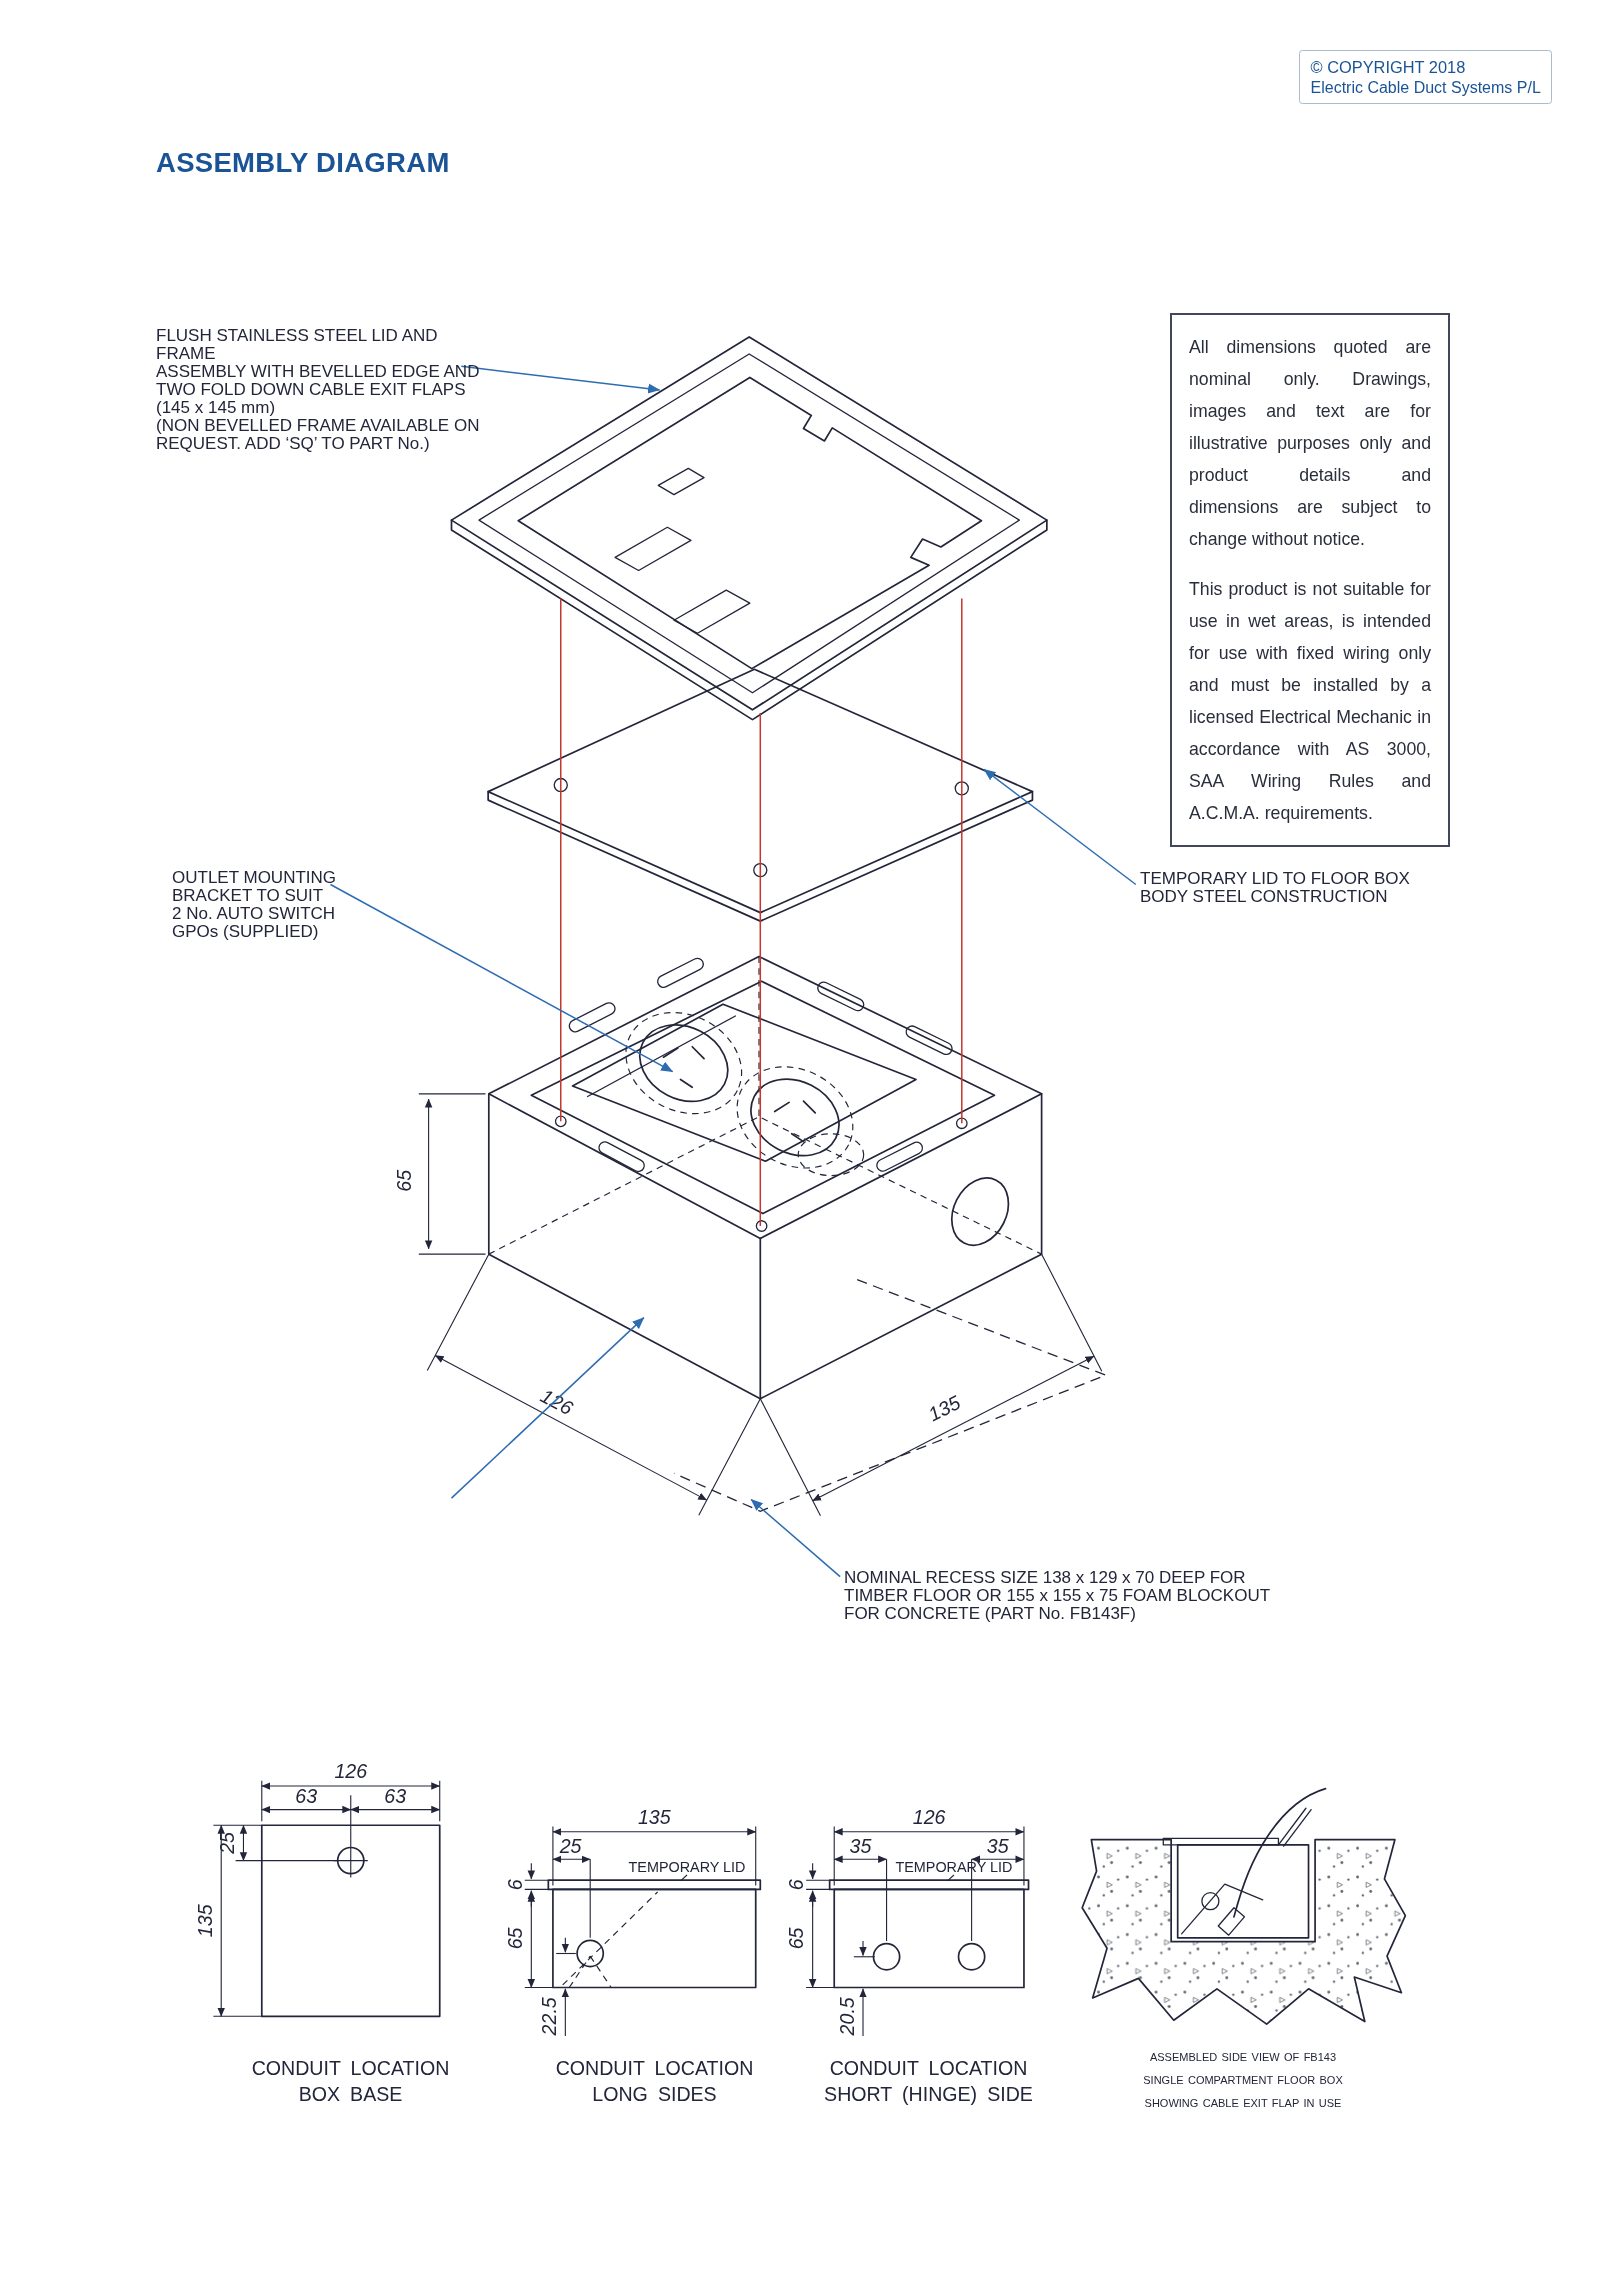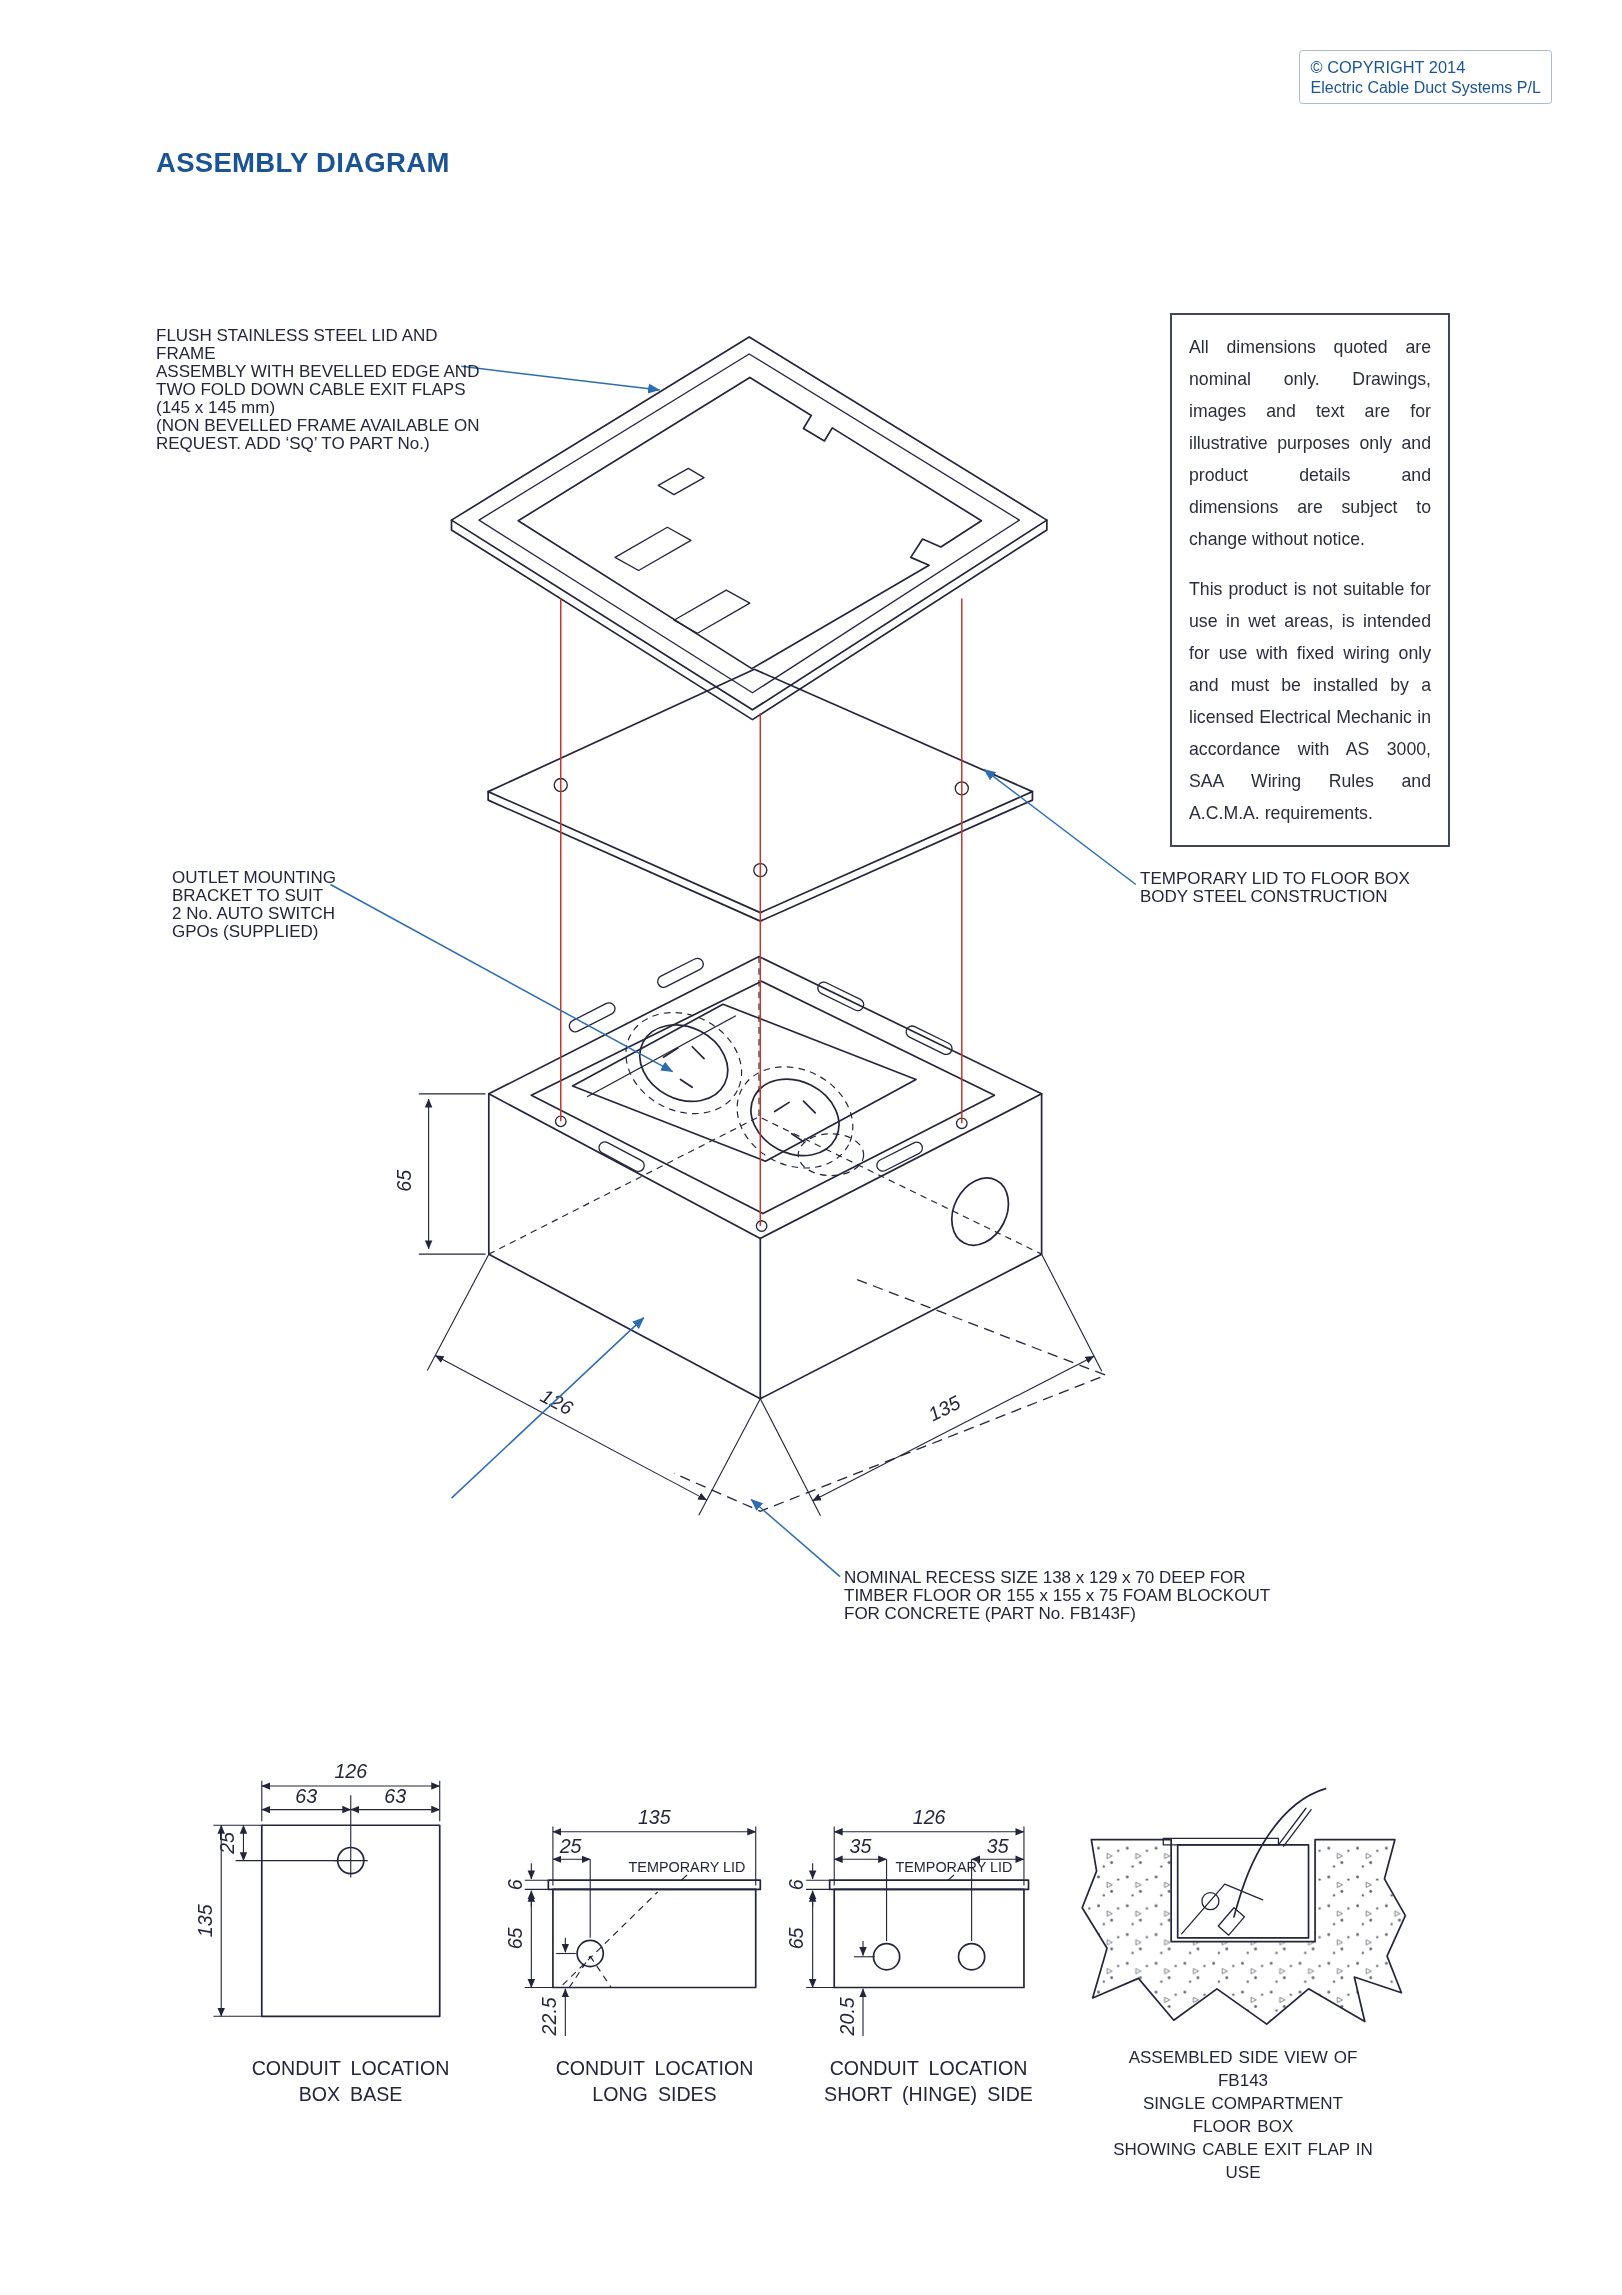--- a/index.html
+++ b/index.html
@@ -28,21 +28,21 @@
   .note-box    { left:156px; top:1447px; width:327px; }
   .note-recess { left:844px; top:1569px; width:432px; }
 
   .disclaimer { position:absolute; left:1170px; top:313px; width:280px;
                 border:2px solid #41465a; padding:15.7px 17px; background:#fff; }
   .disclaimer p { font-size:17.7px; line-height:32px; text-align:justify; color:#2a2e3c; }
   .disclaimer p + p { margin-top:18.3px; }
 
   .caption { position:absolute; white-space:pre-line; text-align:center;
              font-size:19.6px; line-height:26px; color:#23263a; word-spacing:4.6px; }
-  .caption.small { font-size:17px; line-height:23px; word-spacing:1.3px; }
+  .caption.small { font-size:11px; line-height:23px; word-spacing:1.3px; }
   .cap-base  { left:229px;  top:2055px; width:243px; }
   .cap-long  { left:533px;  top:2055px; width:243px; }
   .cap-short { left:807px; top:2055px; width:243px; }
   .cap-asm   { left:1112px; top:2046px; width:262px; }
 
   
   .ln   { fill:none; stroke:#23263a; stroke-width:2.6; stroke-linejoin:round; stroke-linecap:round; }
   .ln2  { fill:none; stroke:#23263a; stroke-width:2;   stroke-linejoin:round; stroke-linecap:round; }
   .dash { fill:none; stroke:#23263a; stroke-width:2;   stroke-dasharray:16 10; }
   .dashf{ fill:none; stroke:#23263a; stroke-width:1.8; stroke-dasharray:10 8; }
@@ -240,21 +240,21 @@
       <rect class="ln2" x="1778" y="2810" width="176" height="10" fill="#fff"></rect>
       <path class="ln2" d="M1954,2820 L1996,2764 M1962,2822 L2004,2766"></path>
       <path class="ln" stroke-width="5" d="M1886,2930 C1900,2878 1914,2842 1938,2806 C1962,2770 1992,2744 2026,2734"></path>
       <path class="ln2" d="M1806,2956 L1872,2880 L1930,2904"></path>
       <circle class="ln2" cx="1850" cy="2906" r="13"></circle>
       <polygon class="ln2" points="1862,2944 1886,2916 1902,2930 1878,2958"></polygon>
     </g>
   </svg>
 
   <div class="copyright">
-    <div class="c1">© COPYRIGHT 2014</div>
+    <div class="c1">© COPYRIGHT 2018</div>
     <div class="c2">Electric Cable Duct Systems P/L</div>
   </div>
 
   <div class="hdr-title">ASSEMBLY DIAGRAM</div>
 
   <div class="note note-lid">FLUSH STAINLESS STEEL LID AND FRAME
 ASSEMBLY WITH BEVELLED EDGE AND
 TWO FOLD DOWN CABLE EXIT FLAPS
 (145 x 145 mm)
 (NON BEVELLED FRAME AVAILABLE ON

